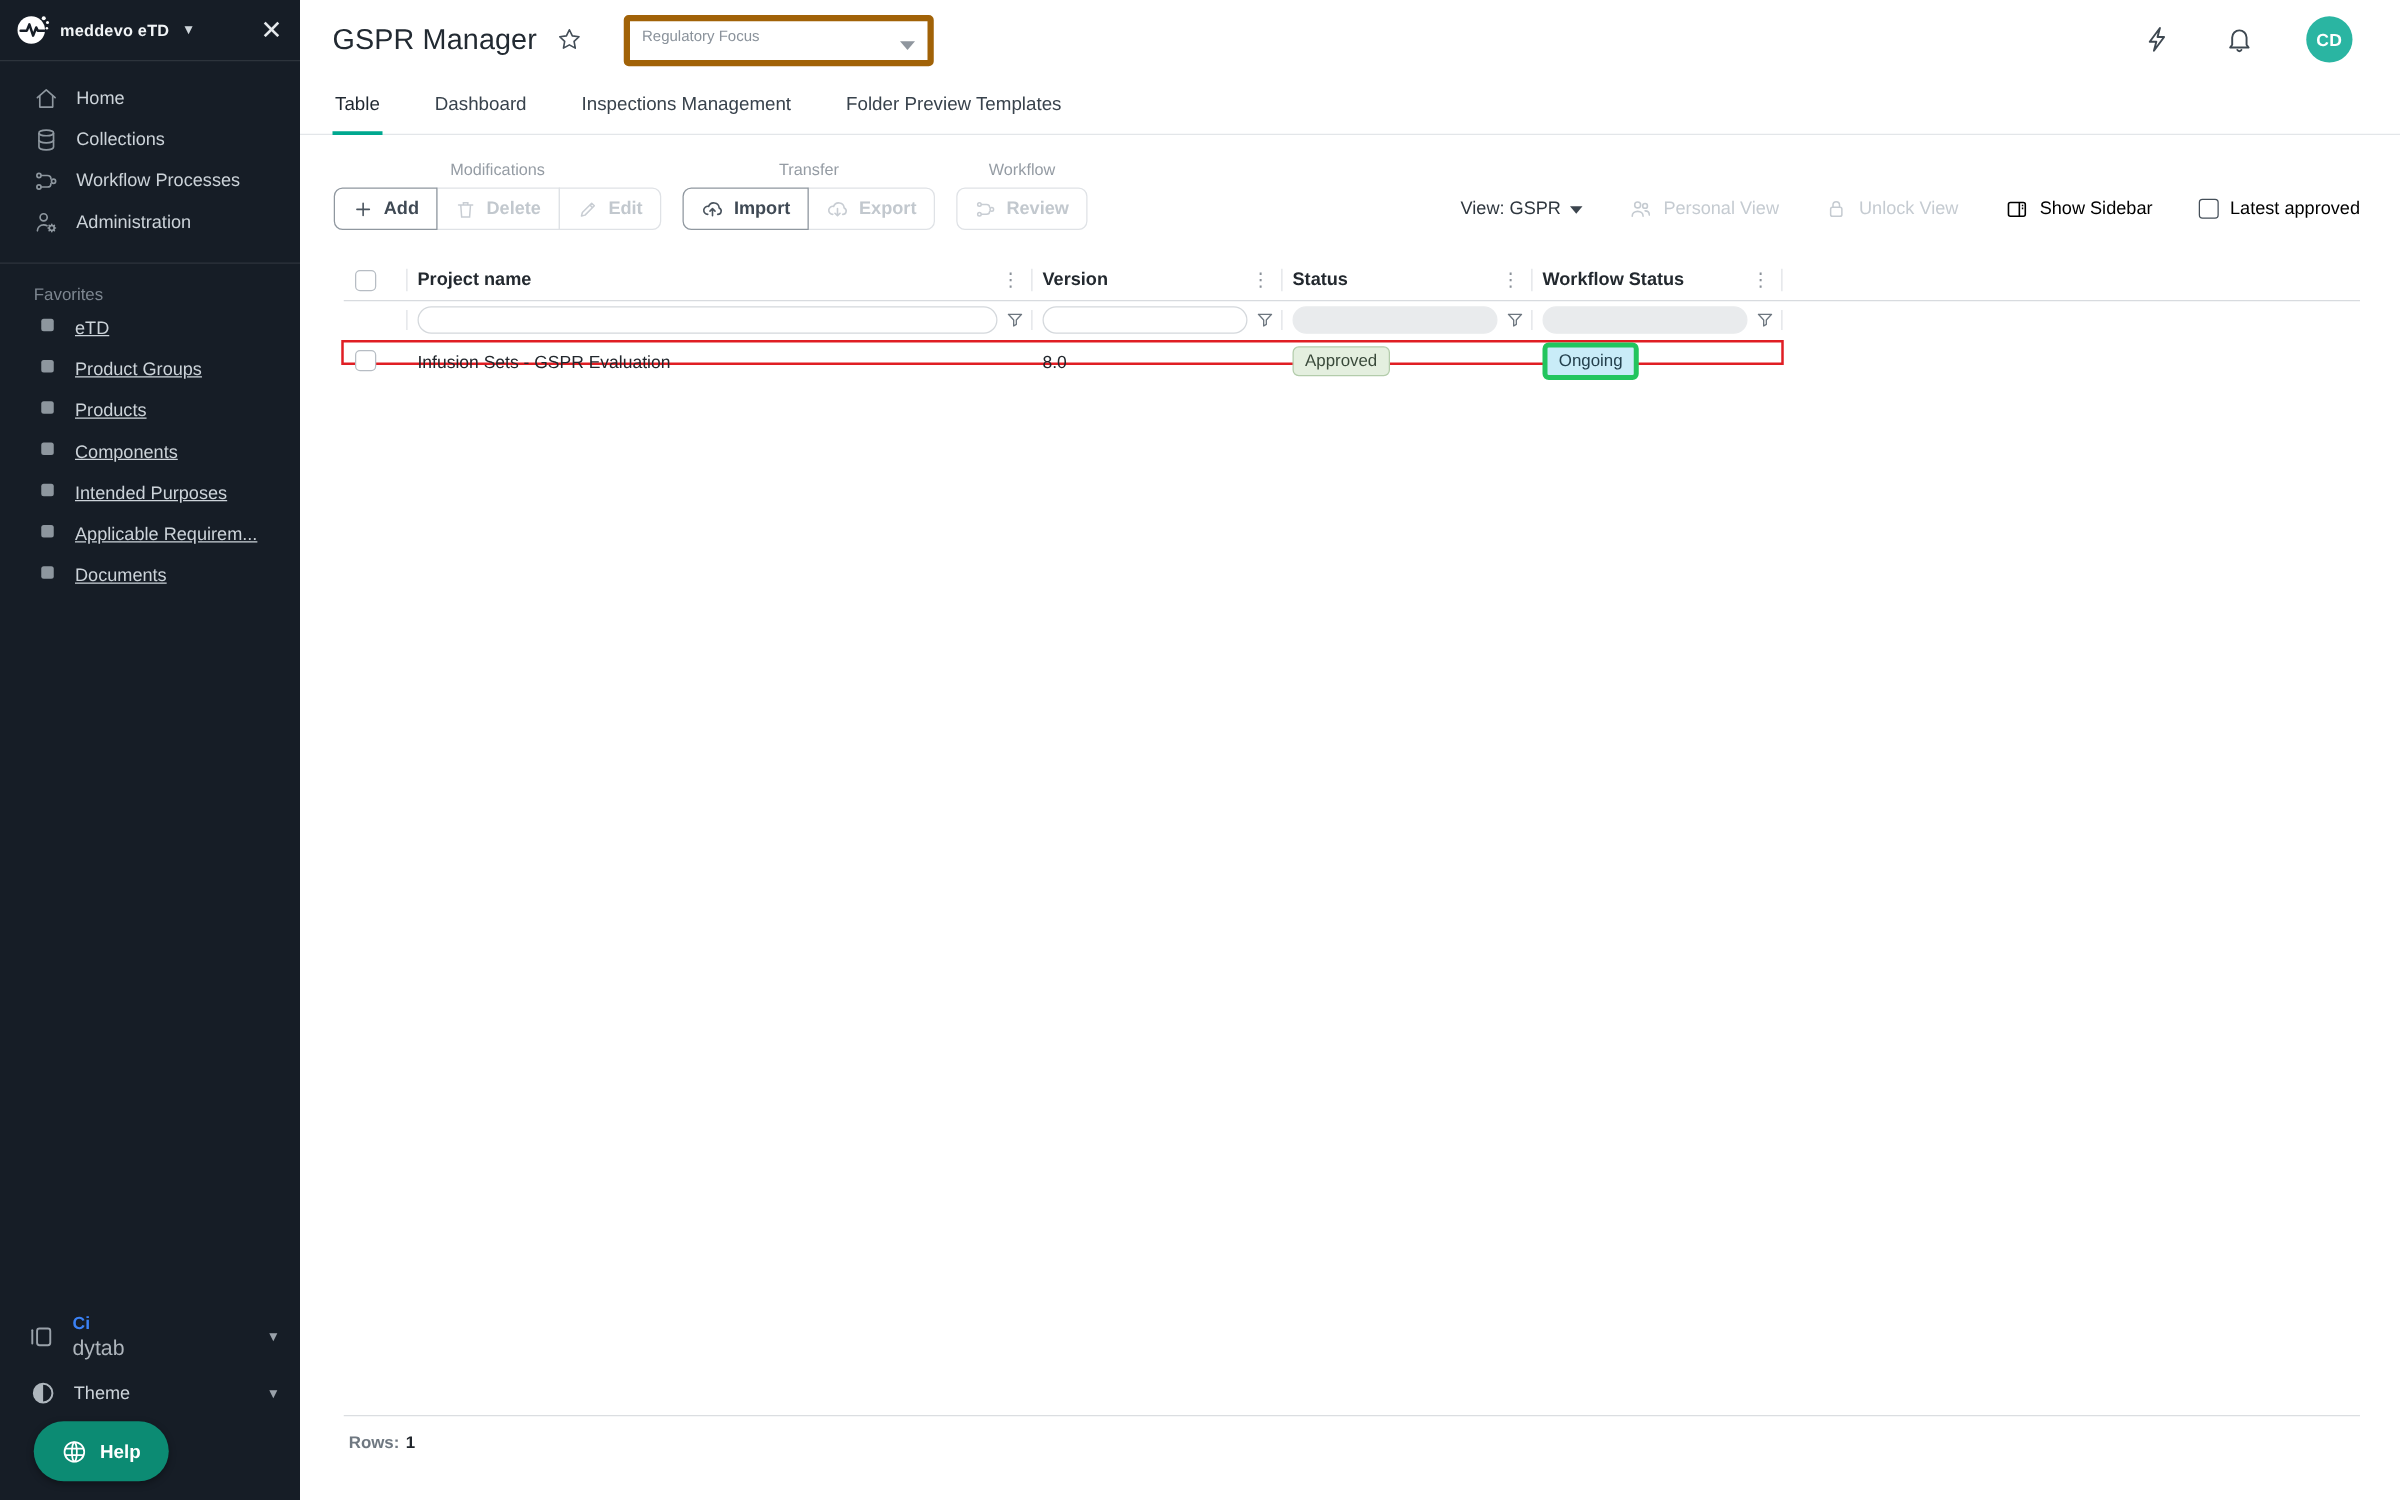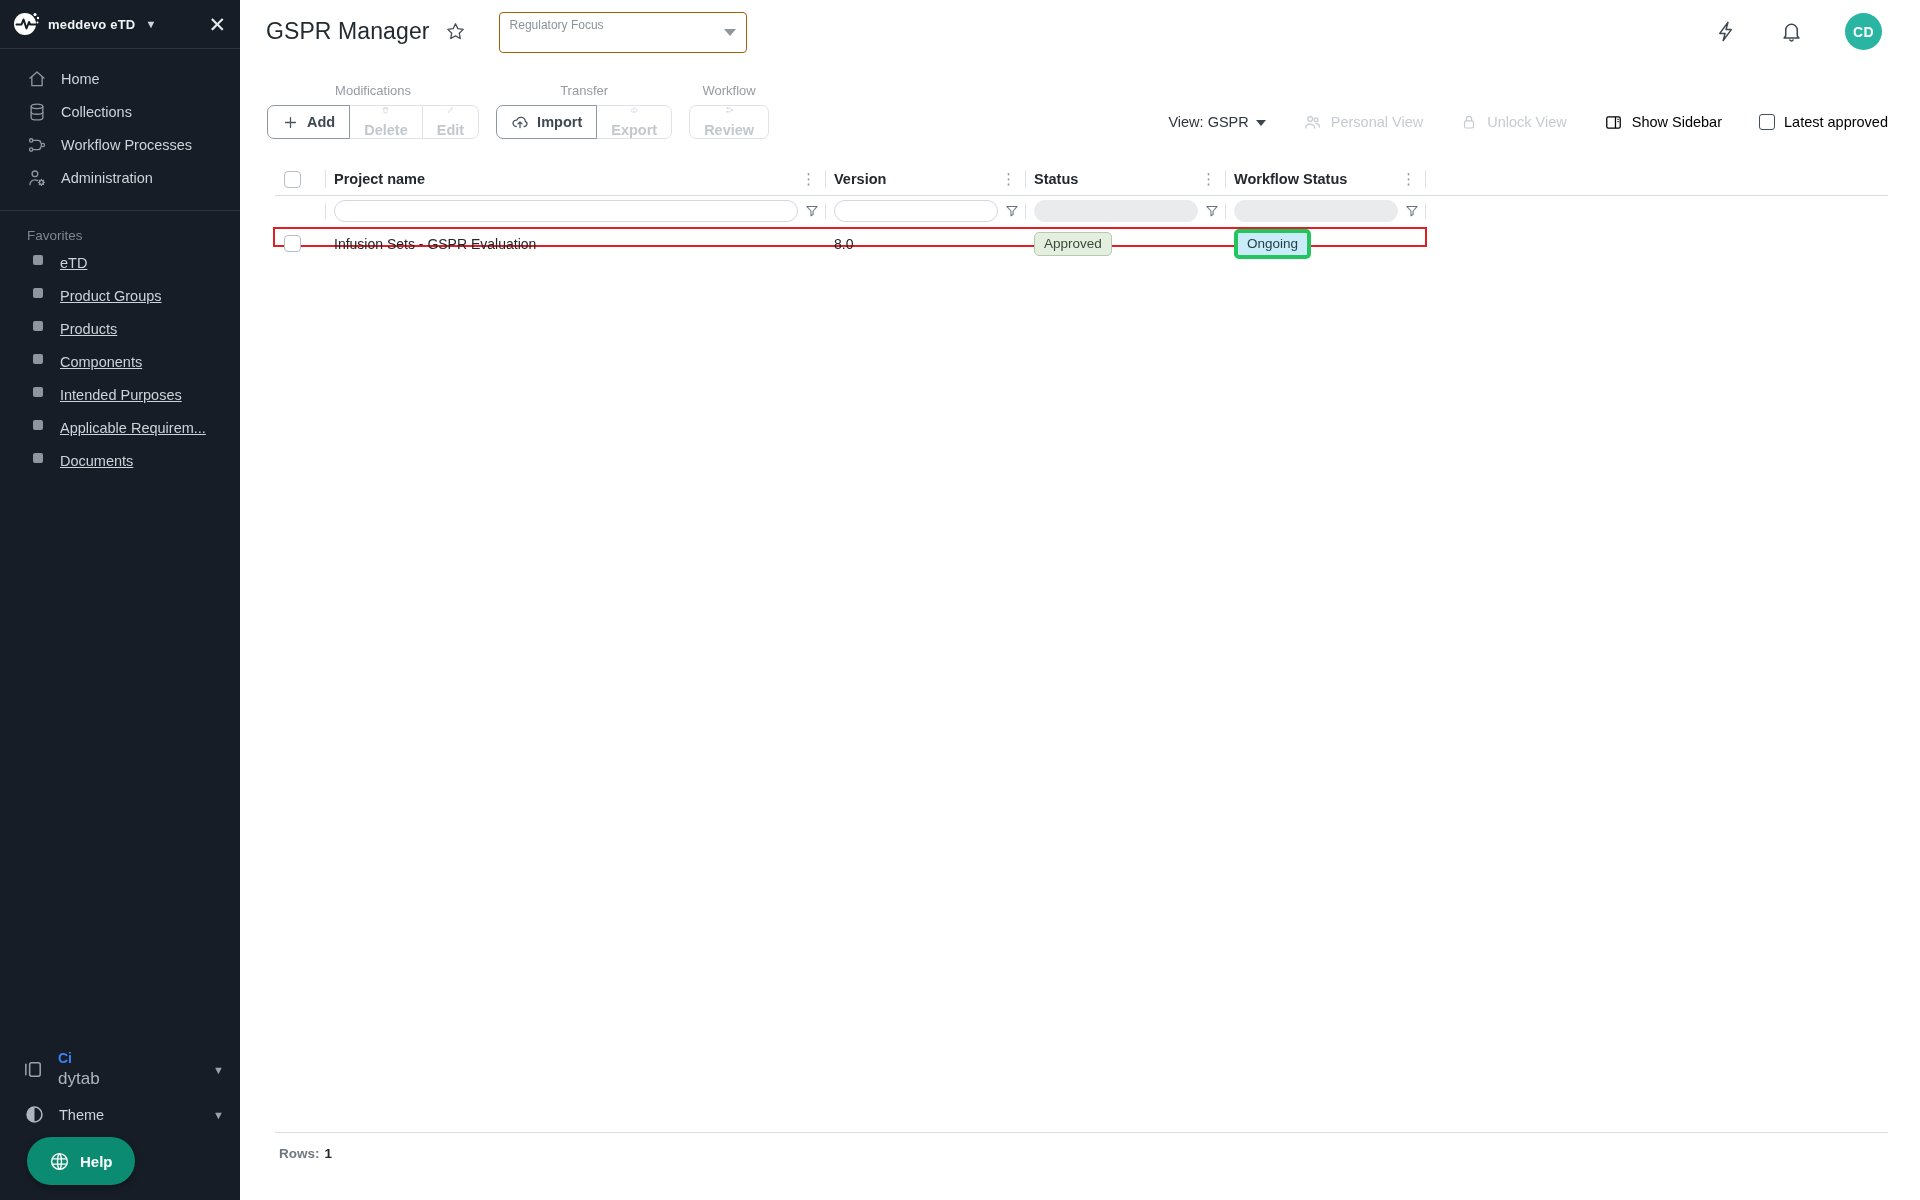--- a/index.html
+++ b/index.html
@@ -28,41 +28,41 @@
   .sb-ws-sub { font-size:17px; color:#aeb5bc; }
   .sb-caret { margin-left:auto; color:#9aa2aa; font-size:11px; }
   .sb-theme { display:flex; align-items:center; padding:9px 16px 9px 24px; gap:14px; font-size:14.5px; color:#ccd3d9; cursor:pointer; }
   .help-btn { position:absolute; bottom:15px; left:27px; background:#0c8b73; border:none; color:#fff; font-family:inherit; font-size:15px; font-weight:700; border-radius:25px; padding:0 22px; height:48px; display:flex; align-items:center; gap:10px; cursor:pointer; box-shadow:0 2px 6px rgba(0,0,0,.35); }
 
   
   .main { flex:1; position:relative; background:#fff; }
   .page-header { height:63px; display:flex; align-items:center; padding:0 38px 0 26px; }
   .page-title { font-size:23px; font-weight:500; color:#222a32; letter-spacing:.1px; }
   .star { margin-left:15px; color:#444e58; cursor:pointer; }
-  .regfocus { margin-left:33px; width:248px; height:41px; border:1px solid #a16207; border-radius:4px; position:relative; cursor:pointer; margin-top:2px; }
+  .regfocus { margin-left:33px; width:248px; height:41px; border:5px solid #a16207; border-radius:4px; position:relative; cursor:pointer; margin-top:2px; }
   .regfocus-label { position:absolute; top:5px; left:10px; font-size:12px; color:#8a929b; }
   .regfocus-caret { position:absolute; right:10px; top:16px; width:0; height:0; border-left:6px solid transparent; border-right:6px solid transparent; border-top:7px solid #8f969e; }
   .hdr-icons { margin-left:auto; display:flex; align-items:center; gap:42px; }
   .hicon { color:#3e4851; cursor:pointer; }
   .avatar { width:37px; height:37px; border-radius:50%; background:#2ab5a2; color:#fff; font-size:14px; font-weight:700; display:flex; align-items:center; justify-content:center; cursor:pointer; letter-spacing:.3px; }
 
   .tabs { display:flex; gap:40px; padding:0 26px; border-bottom:1px solid #e3e6e9; }
   .tab { padding:12px 2px 13px; font-size:15px; color:#38424c; cursor:pointer; border-bottom:3px solid transparent; margin-bottom:-1px; }
   .tab.active { color:#1f2730; border-bottom-color:#00a88f; }
 
   .toolbar { display:flex; align-items:flex-end; padding:20px 32px 12px 27px; }
   .tb-group { display:flex; flex-direction:column; align-items:center; margin-right:17px; }
   .tb-group-label { font-size:13px; color:#959ca4; margin-bottom:7px; }
   .btn-row { display:flex; }
   .tbtn { display:flex; align-items:center; gap:8px; height:34px; padding:0 14px; background:#fff; border:1px solid #dfe2e6; font-family:inherit; font-size:14.5px; cursor:pointer; margin-left:-1px;font-weight:bold; }
   .btn-row .tbtn:first-child { border-radius:7px 0 0 7px; margin-left:0; }
   .btn-row .tbtn:last-child { border-radius:0 7px 7px 0; }
   .btn-row .tbtn.only { border-radius:7px; }
   .tbtn.enabled { color:#3f4954; border-color:#8f979f; position:relative; z-index:1; }
-  .tbtn.disabled { color:#c2c8ce; cursor:default;flex-direction:column; }
+  .tbtn.disabled { color:#c2c8ce; cursor:default; }
   .tbtn.disabled svg { color:#c8cdd3; }
   .tbtn.enabled svg { color:#4a545e; }
 
   .tb-right { margin-left:auto; display:flex; align-items:center; gap:37px; height:34px; }
   .viewsel { display:flex; align-items:center; gap:7px; font-size:14.5px; color:#2e363e; cursor:pointer; }
   .viewsel-caret { width:0; height:0; border-left:5px solid transparent; border-right:5px solid transparent; border-top:6px solid #3c454e; margin-top:2px; }
   .tb-link { display:flex; align-items:center; gap:9px; font-size:14.5px; cursor:pointer; }
   .tb-link.disabled { color:#c5cbd1; cursor:default; }
   .tb-link.dark { color:#000000; }
   .cbx { width:17px; height:17px; border:1.5px solid #b7bdc4; border-radius:4px; background:#fff; flex-shrink:0; }
@@ -233,20 +233,26 @@
       <span class="hicon">
         <svg width="23" height="23" viewBox="0 0 24 24" fill="none" stroke="currentColor" stroke-width="1.6" stroke-linecap="round" stroke-linejoin="round">
             <path d="M6 16.5v-6a6 6 0 0 1 12 0v6l1.7 2.3H4.3z"></path>
             <path d="M10.3 20.8a1.9 1.9 0 0 0 3.4 0"></path>
           </svg>
       </span>
       <span class="avatar">CD</span>
     </div>
   </div>
 
+  <div class="tabs">
+    <span class="tab active">Table</span>
+    <span class="tab">Dashboard</span>
+    <span class="tab">Inspections Management</span>
+    <span class="tab">Folder Preview Templates</span>
+  </div>
 
   <div class="toolbar">
     <div class="tb-group">
       <span class="tb-group-label">Modifications</span>
       <div class="btn-row">
         <button class="tbtn enabled">
           <svg width="17" height="17" viewBox="0 0 24 24" fill="none" stroke="currentColor" stroke-width="1.8" stroke-linecap="round">
               <path d="M12 5v14M5 12h14"></path>
             </svg>
           <span>Add</span>

